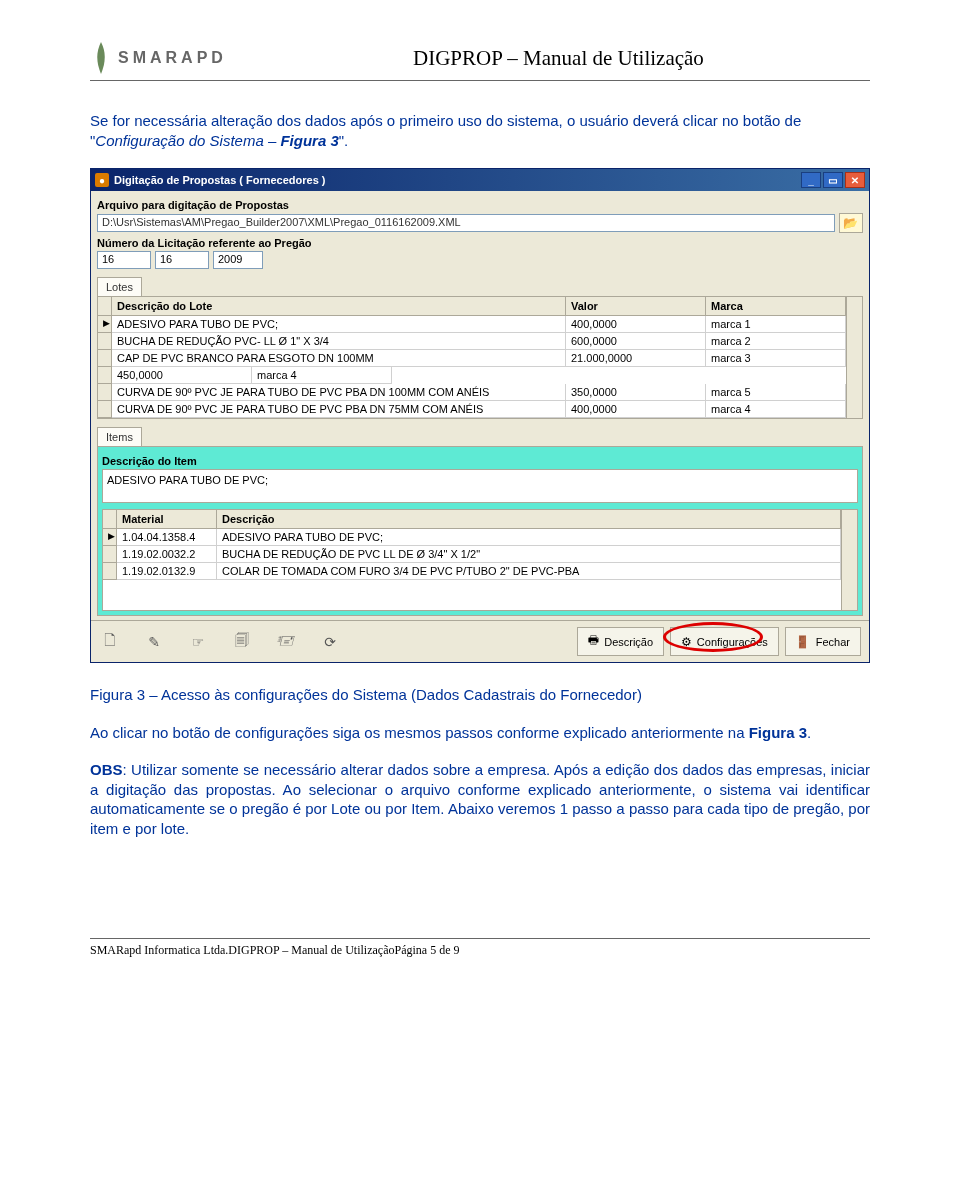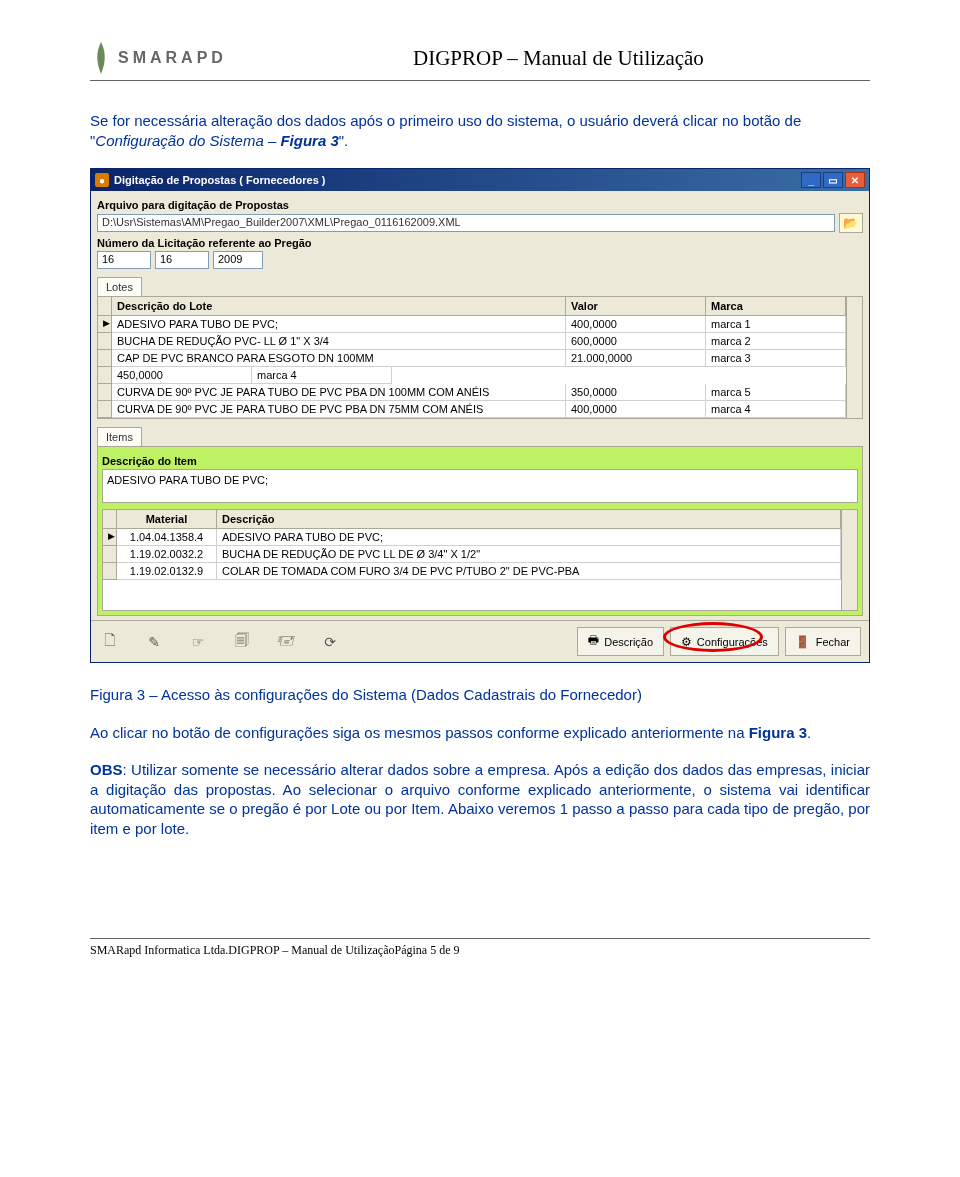--- a/index.html
+++ b/index.html
@@ -50,21 +50,21 @@
   .grid-body { display:flex; }
   .grid-main { flex:1; }
   
   .col-desc { flex:1; min-width:0; }
   .col-valor { width:140px; text-align:left; }
   .col-marca { width:140px; }
   
   .item-desc-box { background:#fff; border:1px solid #aca899; padding:4px; min-height:34px; font-size:11px; }
   .grid2-header .gh-cell.col-mat { width:100px; }
   .grid2-header .gh-cell.col-d2 { flex:1; }
-  .col-mat { width:100px;text-align:center; }
+  .col-mat { width:100px; }
   .col-d2 { flex:1; }
   
   .bottom-bar { background:#ece9d8; border-top:1px solid #aca899; padding:6px 8px; display:flex; align-items:center; }
   .tool-icons { display:flex; gap:22px; align-items:center; flex:1; }
   .tool-ico { width:22px; height:22px; display:flex;align-items:center;justify-content:center;font-size:14px;color:#555; }
   .action-btns { display:flex; gap:6px; }
   .action-btn { background:#f5f4ea; border:1px solid #aca899; padding:3px 10px; display:flex; align-items:center; gap:5px; font-size:11px; }
   .action-btn .bi { font-size:12px; }
   .circle-annot { position:relative; }
   .red-oval { position:absolute; border:3px solid #d00; border-radius:50%; width:100px; height:30px; top:-6px; left:-8px; pointer-events:none; }
@@ -164,21 +164,21 @@
                   <div class="gr-cell col-marca">marca 4</div>
                 </div>
               </div>
           </div>
           <div class="grid-scroll"></div>
         </div>
       </div>
 
       
       <div class="tab-label">Items</div>
-      <div style="border:1px solid #aca899; padding:4px 4px 0 4px; background:#bef264;">
+      <div style="border:1px solid #aca899; padding:4px 4px 0 4px; background:#5eead4;">
         <div class="section-label">Descrição do Item</div>
         <div class="item-desc-box">ADESIVO PARA TUBO DE PVC;</div>
         <div style="height:6px;"></div>
         <div class="grid">
           <div class="grid-body">
             <div class="grid-main">
               <div class="grid-header grid2-header">
                 <div class="gh-cell gh-ind"></div>
                 <div class="gh-cell col-mat">Material</div>
                 <div class="gh-cell col-d2">Descrição</div>

